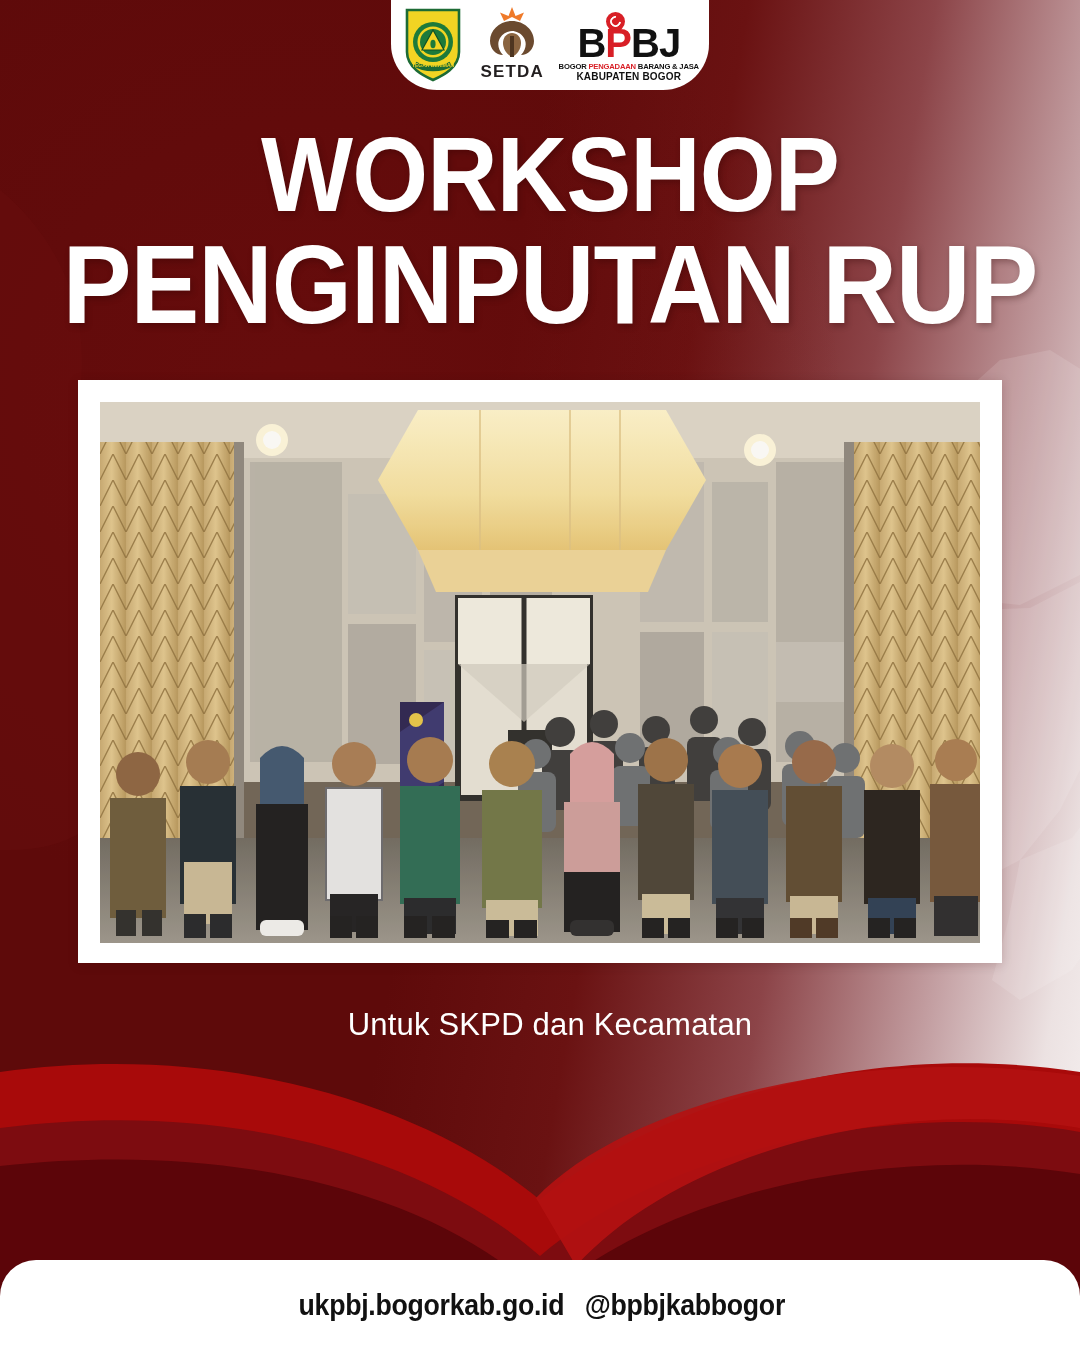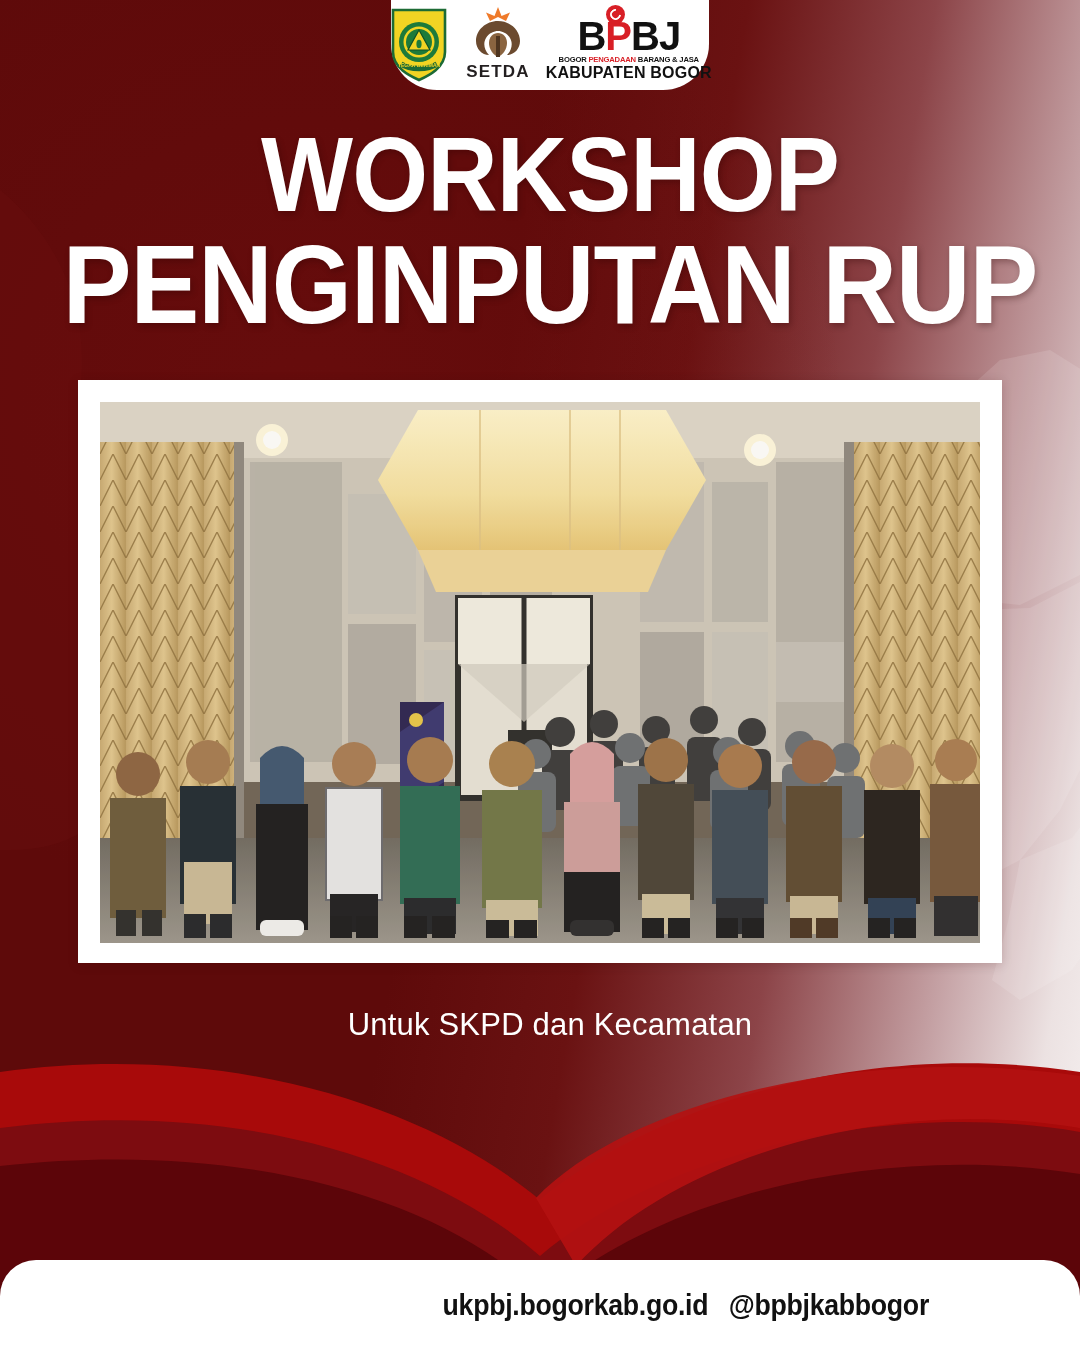--- a/index.html
+++ b/index.html
@@ -106,21 +106,21 @@
     font-size: 7.5px;
     font-weight: bold;
     letter-spacing: -0.2px;
     color: #111;
     margin-top: 1px;
     white-space: nowrap;
     transform: scaleX(1.02);
   }
   .bpbj-sub1 .hl { color: #d81f26; }
   .bpbj-sub2 {
-    font-size: 16px;
+    font-size: 10px;
     font-weight: bold;
     letter-spacing: 0.2px;
     color: #111;
     white-space: nowrap;
   }
   .bpbj-dot {
     position: absolute;
     top: -15px;
     left: 50%;
     margin-left: -23px;
@@ -220,21 +220,21 @@
     position: absolute;
     left: 0;
     bottom: 0;
     width: 1080px;
     height: 90px;
     background: #ffffff;
     border-radius: 36px 36px 0 0;
     z-index: 7;
     display: flex;
     align-items: center;
-    justify-content: flex-end;
+    justify-content: center;
     padding: 0 142px 0 142px;
     box-sizing: border-box;
   }
   .footer-text {
     font-family: "Liberation Sans Narrow", "Liberation Sans", sans-serif;
     font-weight: bold;
     font-size: 29px;
     color: #111111;
     letter-spacing: -0.3px;
     transform: scaleX(0.92);

